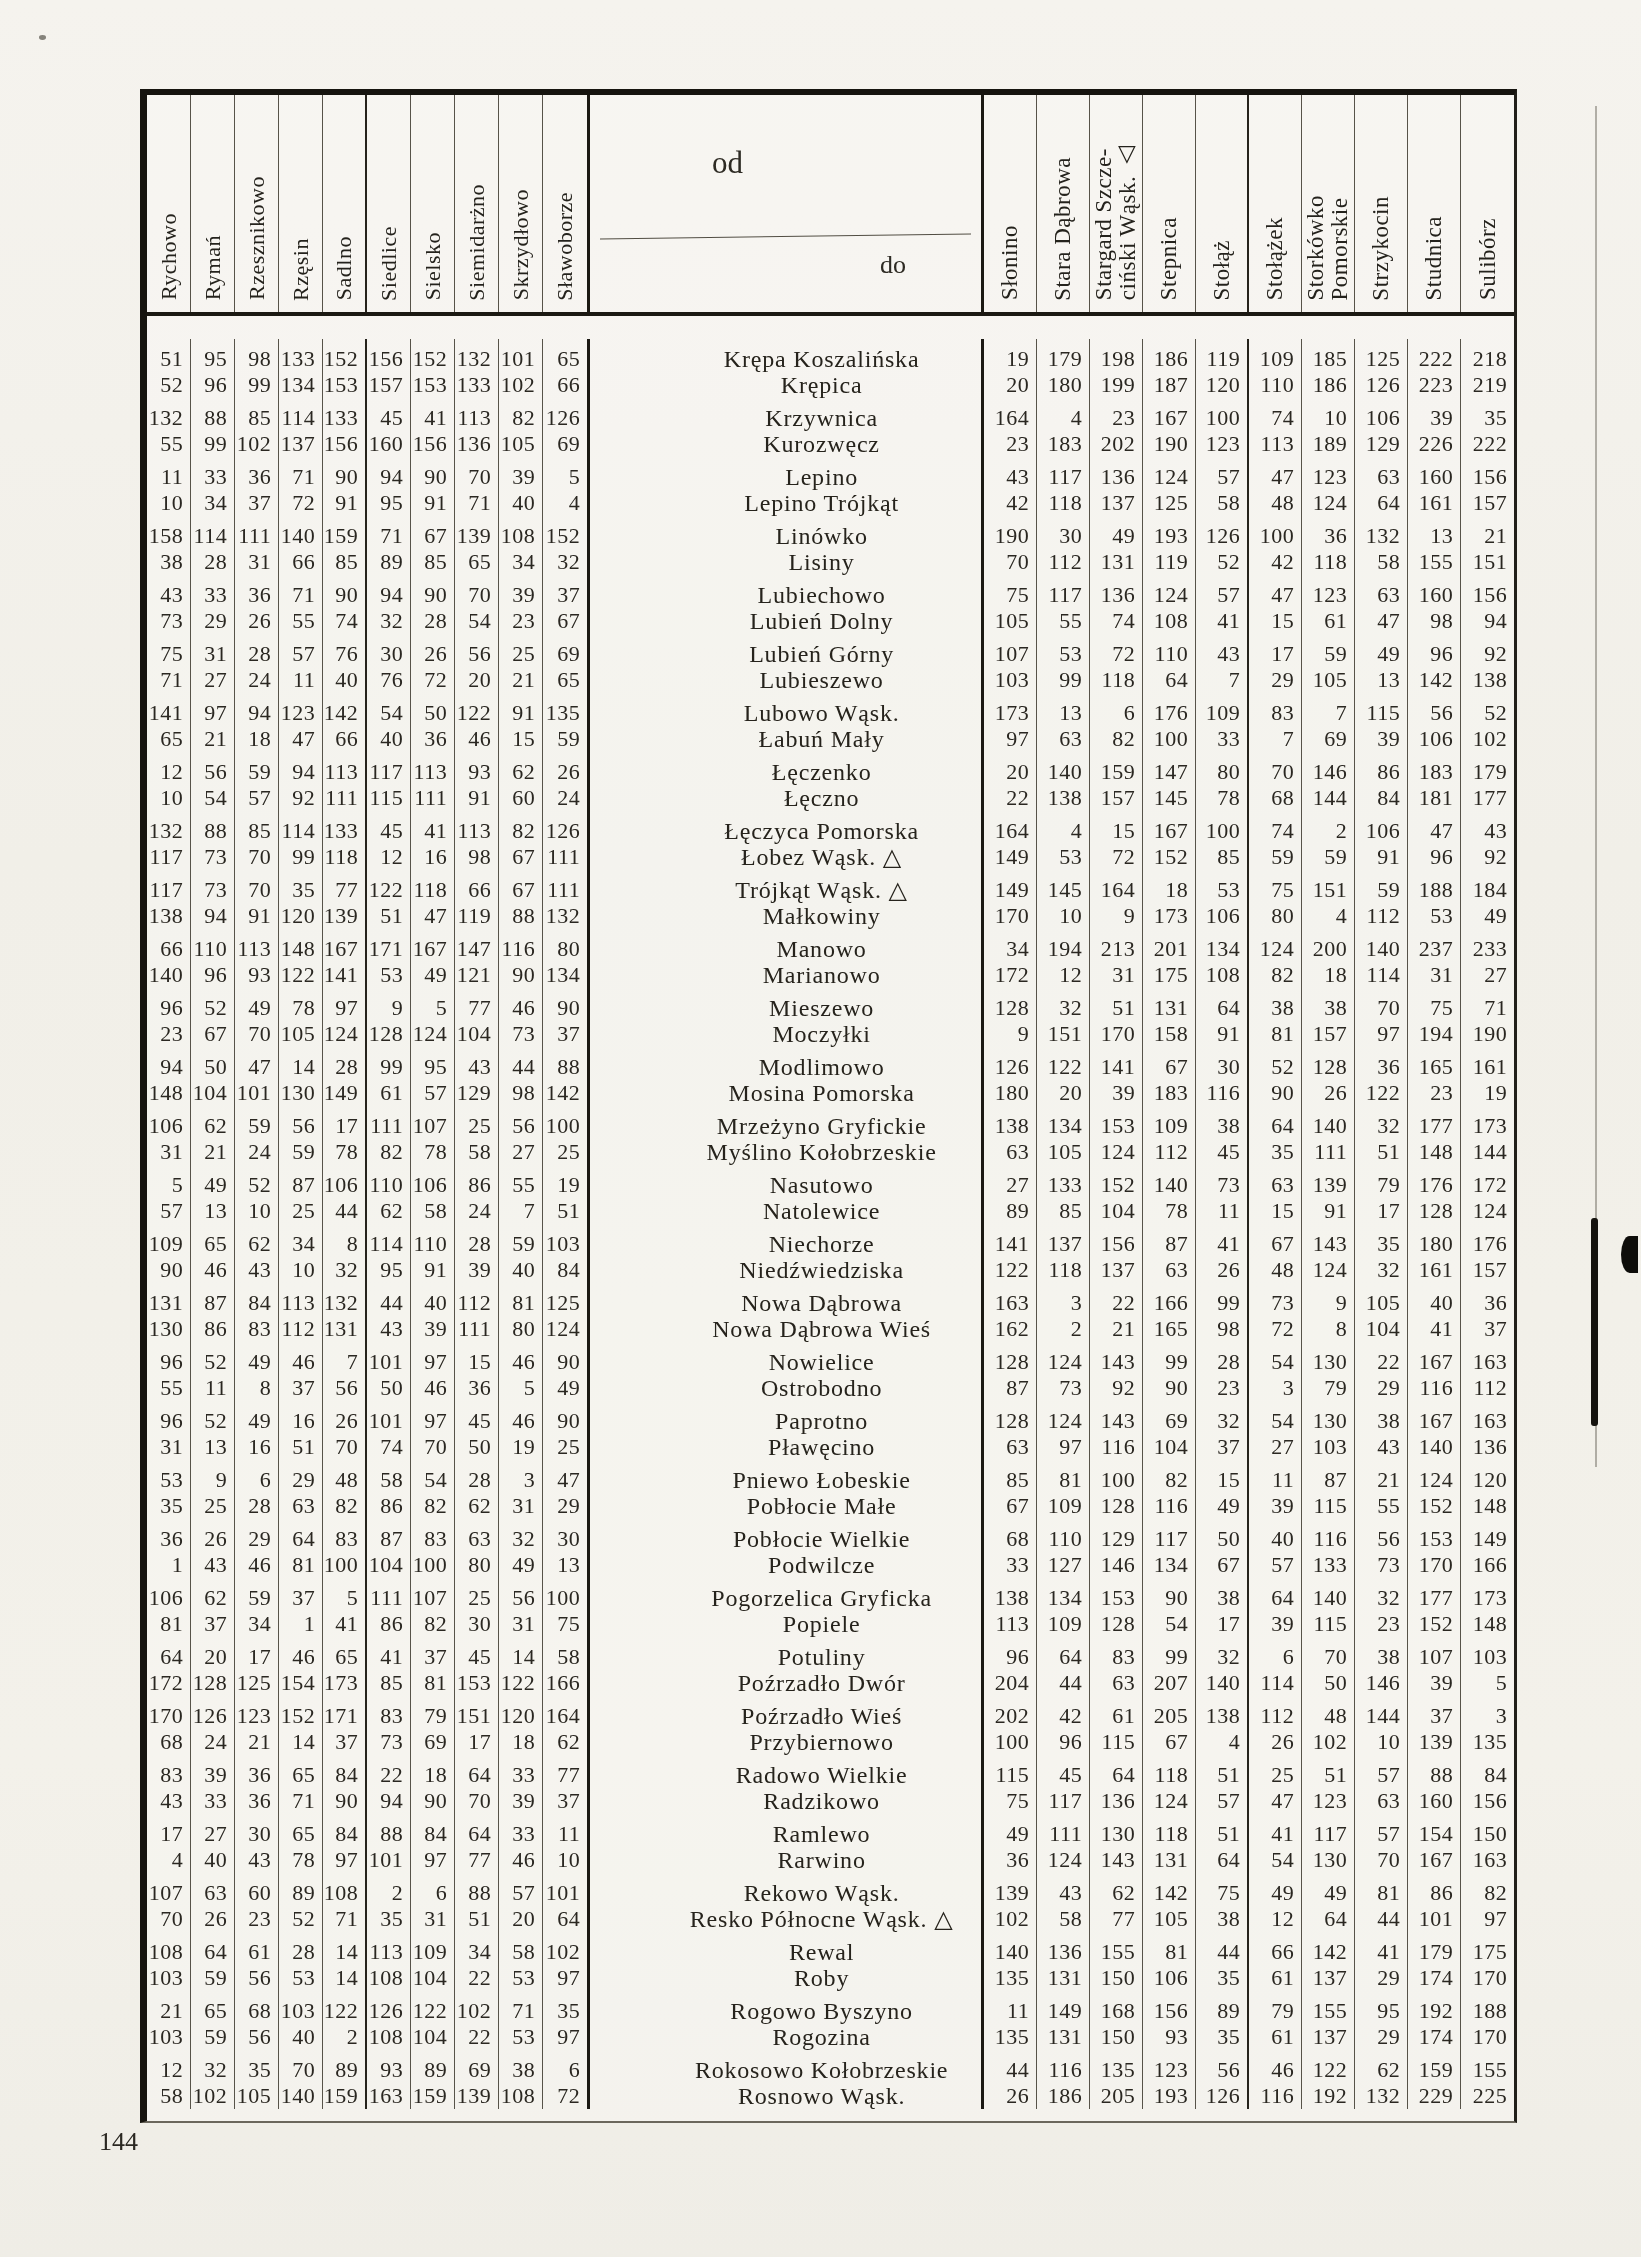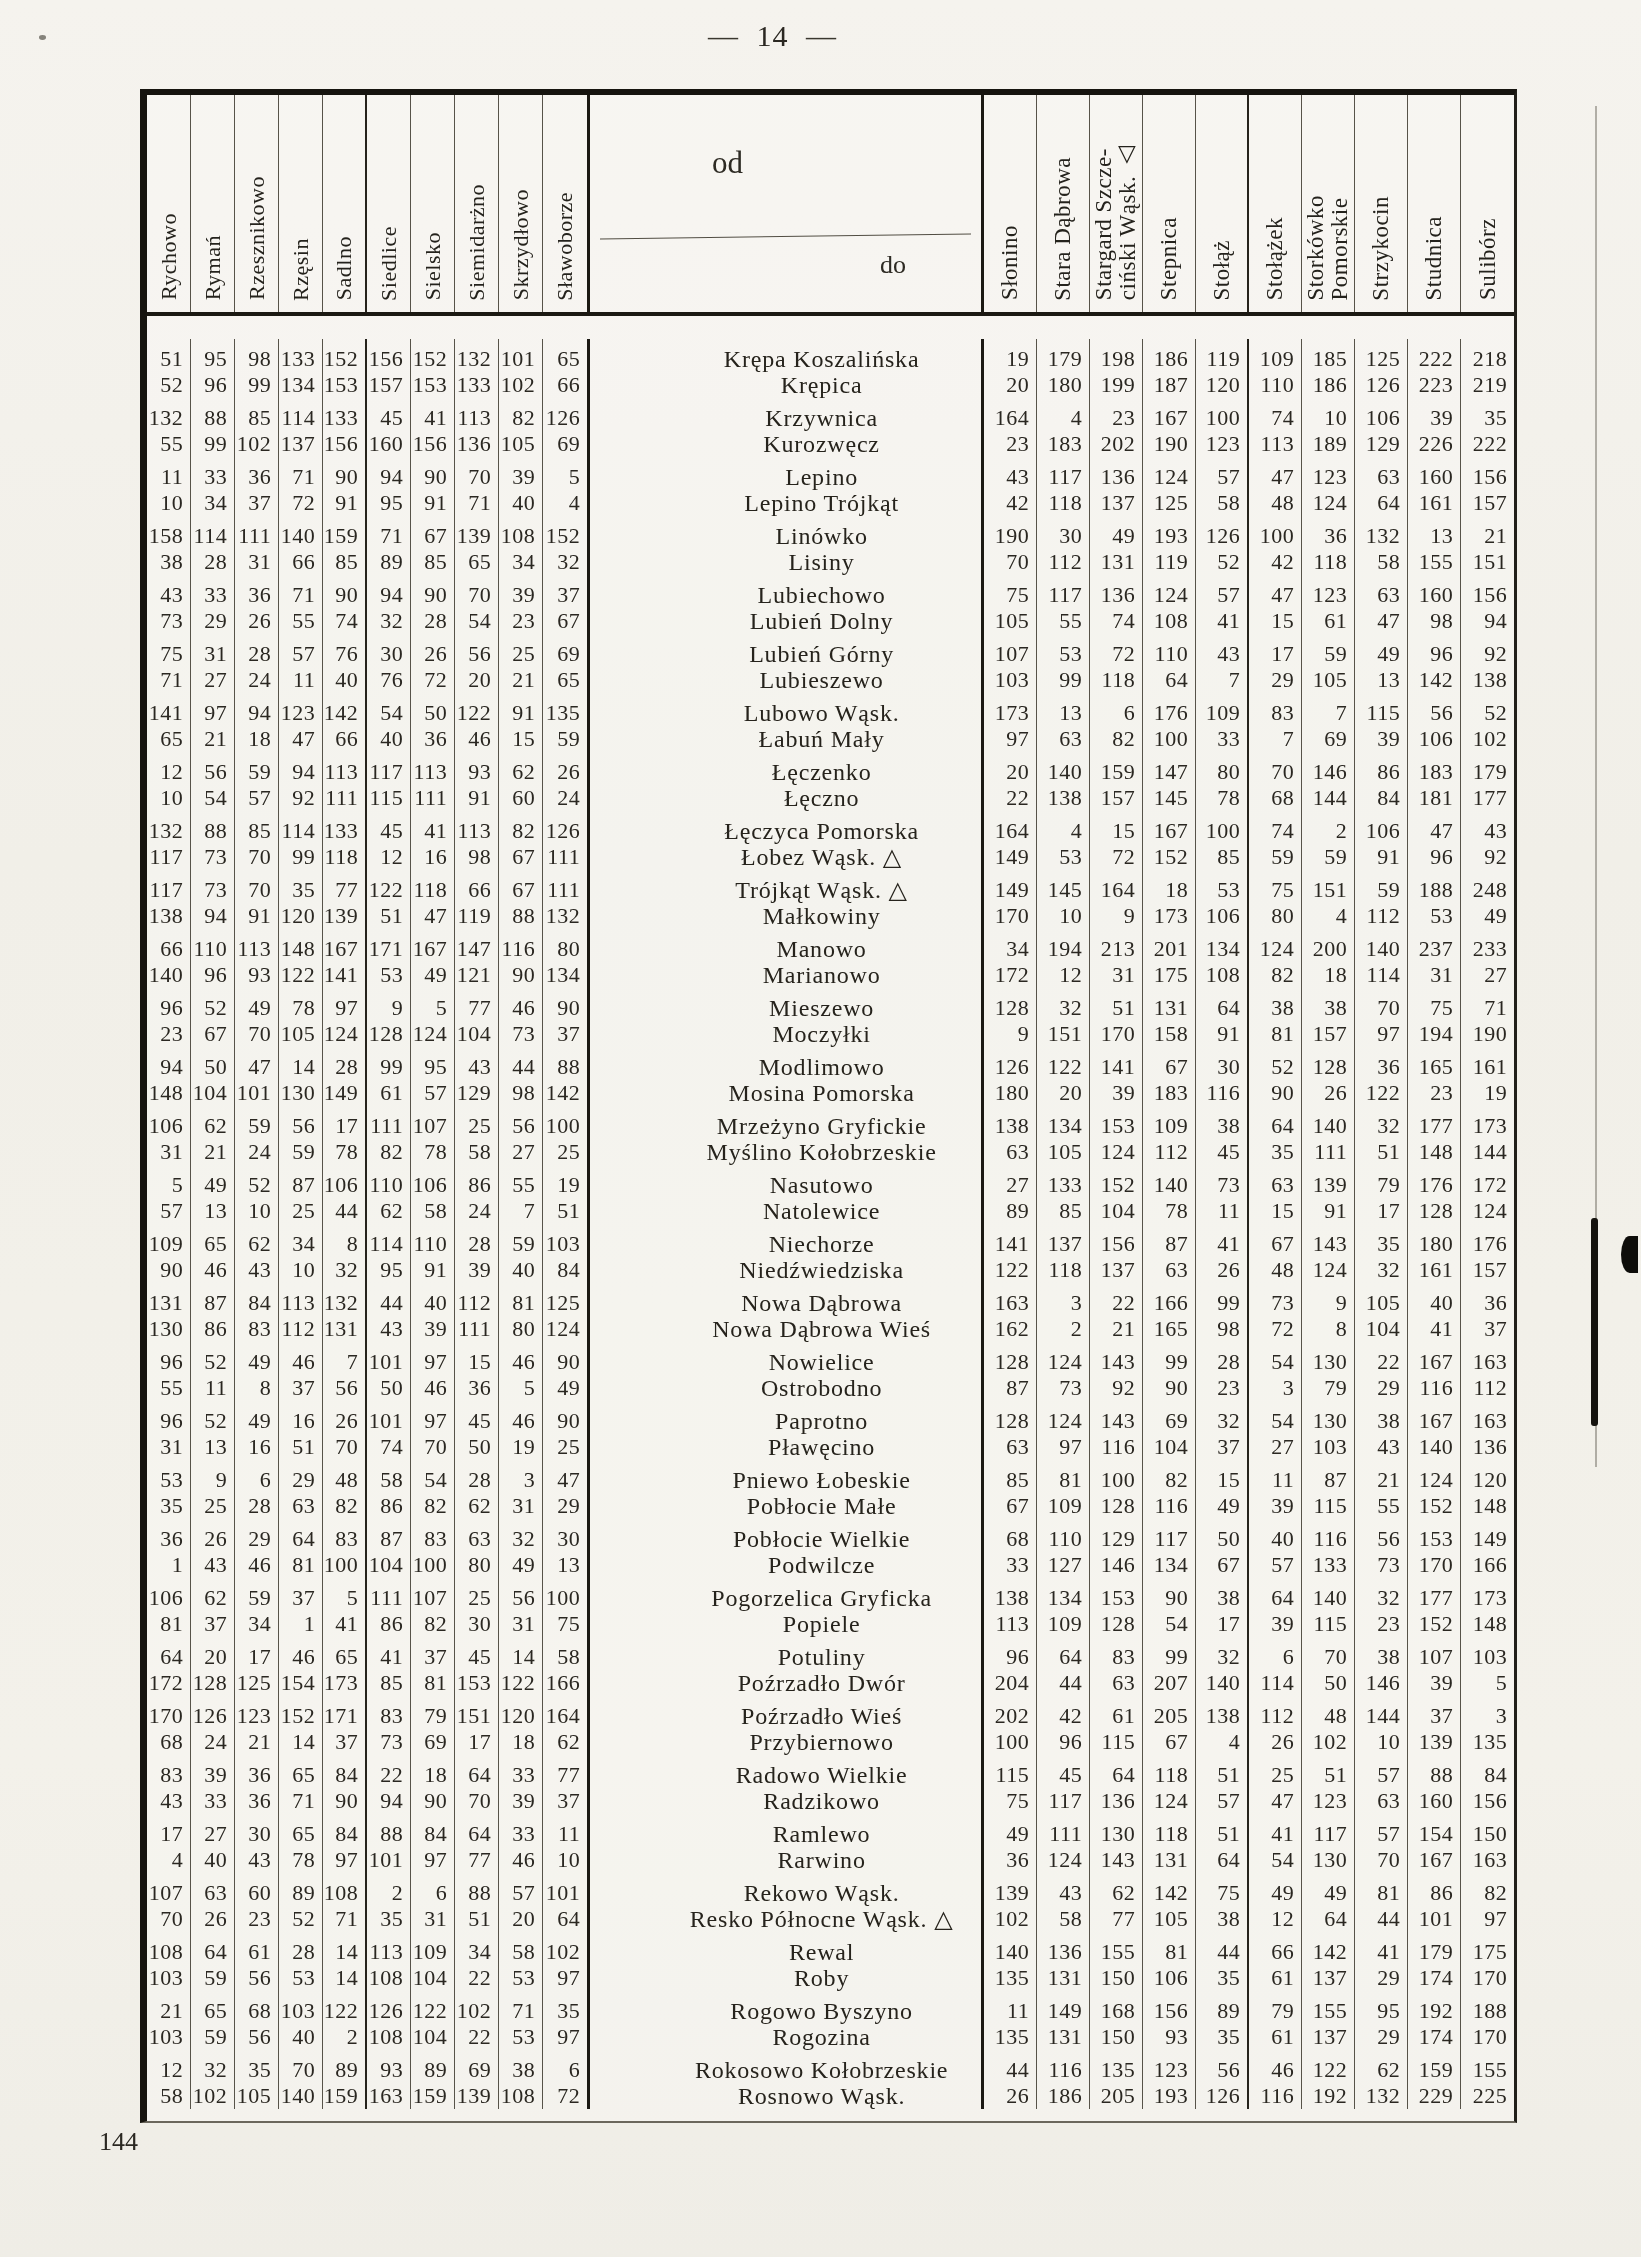--- a/index.html
+++ b/index.html
@@ -59,21 +59,20 @@
     background:#15130e;border-radius:2.9px;}
   .art-blob{position:absolute;left:1621px;top:1236px;width:17.4px;height:37px;
     background:#0e0d0a;border-radius:60% 0 0 60%;}
   .art-speck{position:absolute;left:39px;top:35px;width:6.8px;height:4.8px;
     background:#55524a;border-radius:50%;opacity:.7;}
 </style>
 </head>
 <body>
 
 <div class="page">
-  <div class="pn-top"><span class="dash">—</span><span>14</span><span class="dash">—</span></div>
 
   <div class="tbl">
     <div class="hdr" id="hdr">
         <div class="c hc cl">
           <span class="vtxt">Rychowo</span>
         </div>
         <div class="c hc cl">
           <span class="vtxt">Rymań</span>
         </div>
         <div class="c hc cl">
@@ -567,21 +566,21 @@
           <div class="c cn nm">Trójkąt Wąsk. △</div>
           <div class="c cr">149</div>
           <div class="c cr">145</div>
           <div class="c cr">164</div>
           <div class="c cr">18</div>
           <div class="c cr g">53</div>
           <div class="c cr">75</div>
           <div class="c cr">151</div>
           <div class="c cr">59</div>
           <div class="c cr">188</div>
-          <div class="c cr last">248</div>
+          <div class="c cr last">184</div>
         </div>
         <div class="row">
           <div class="c cl">138</div>
           <div class="c cl">94</div>
           <div class="c cl">91</div>
           <div class="c cl">120</div>
           <div class="c cl g">139</div>
           <div class="c cl">51</div>
           <div class="c cl">47</div>
           <div class="c cl">119</div>

